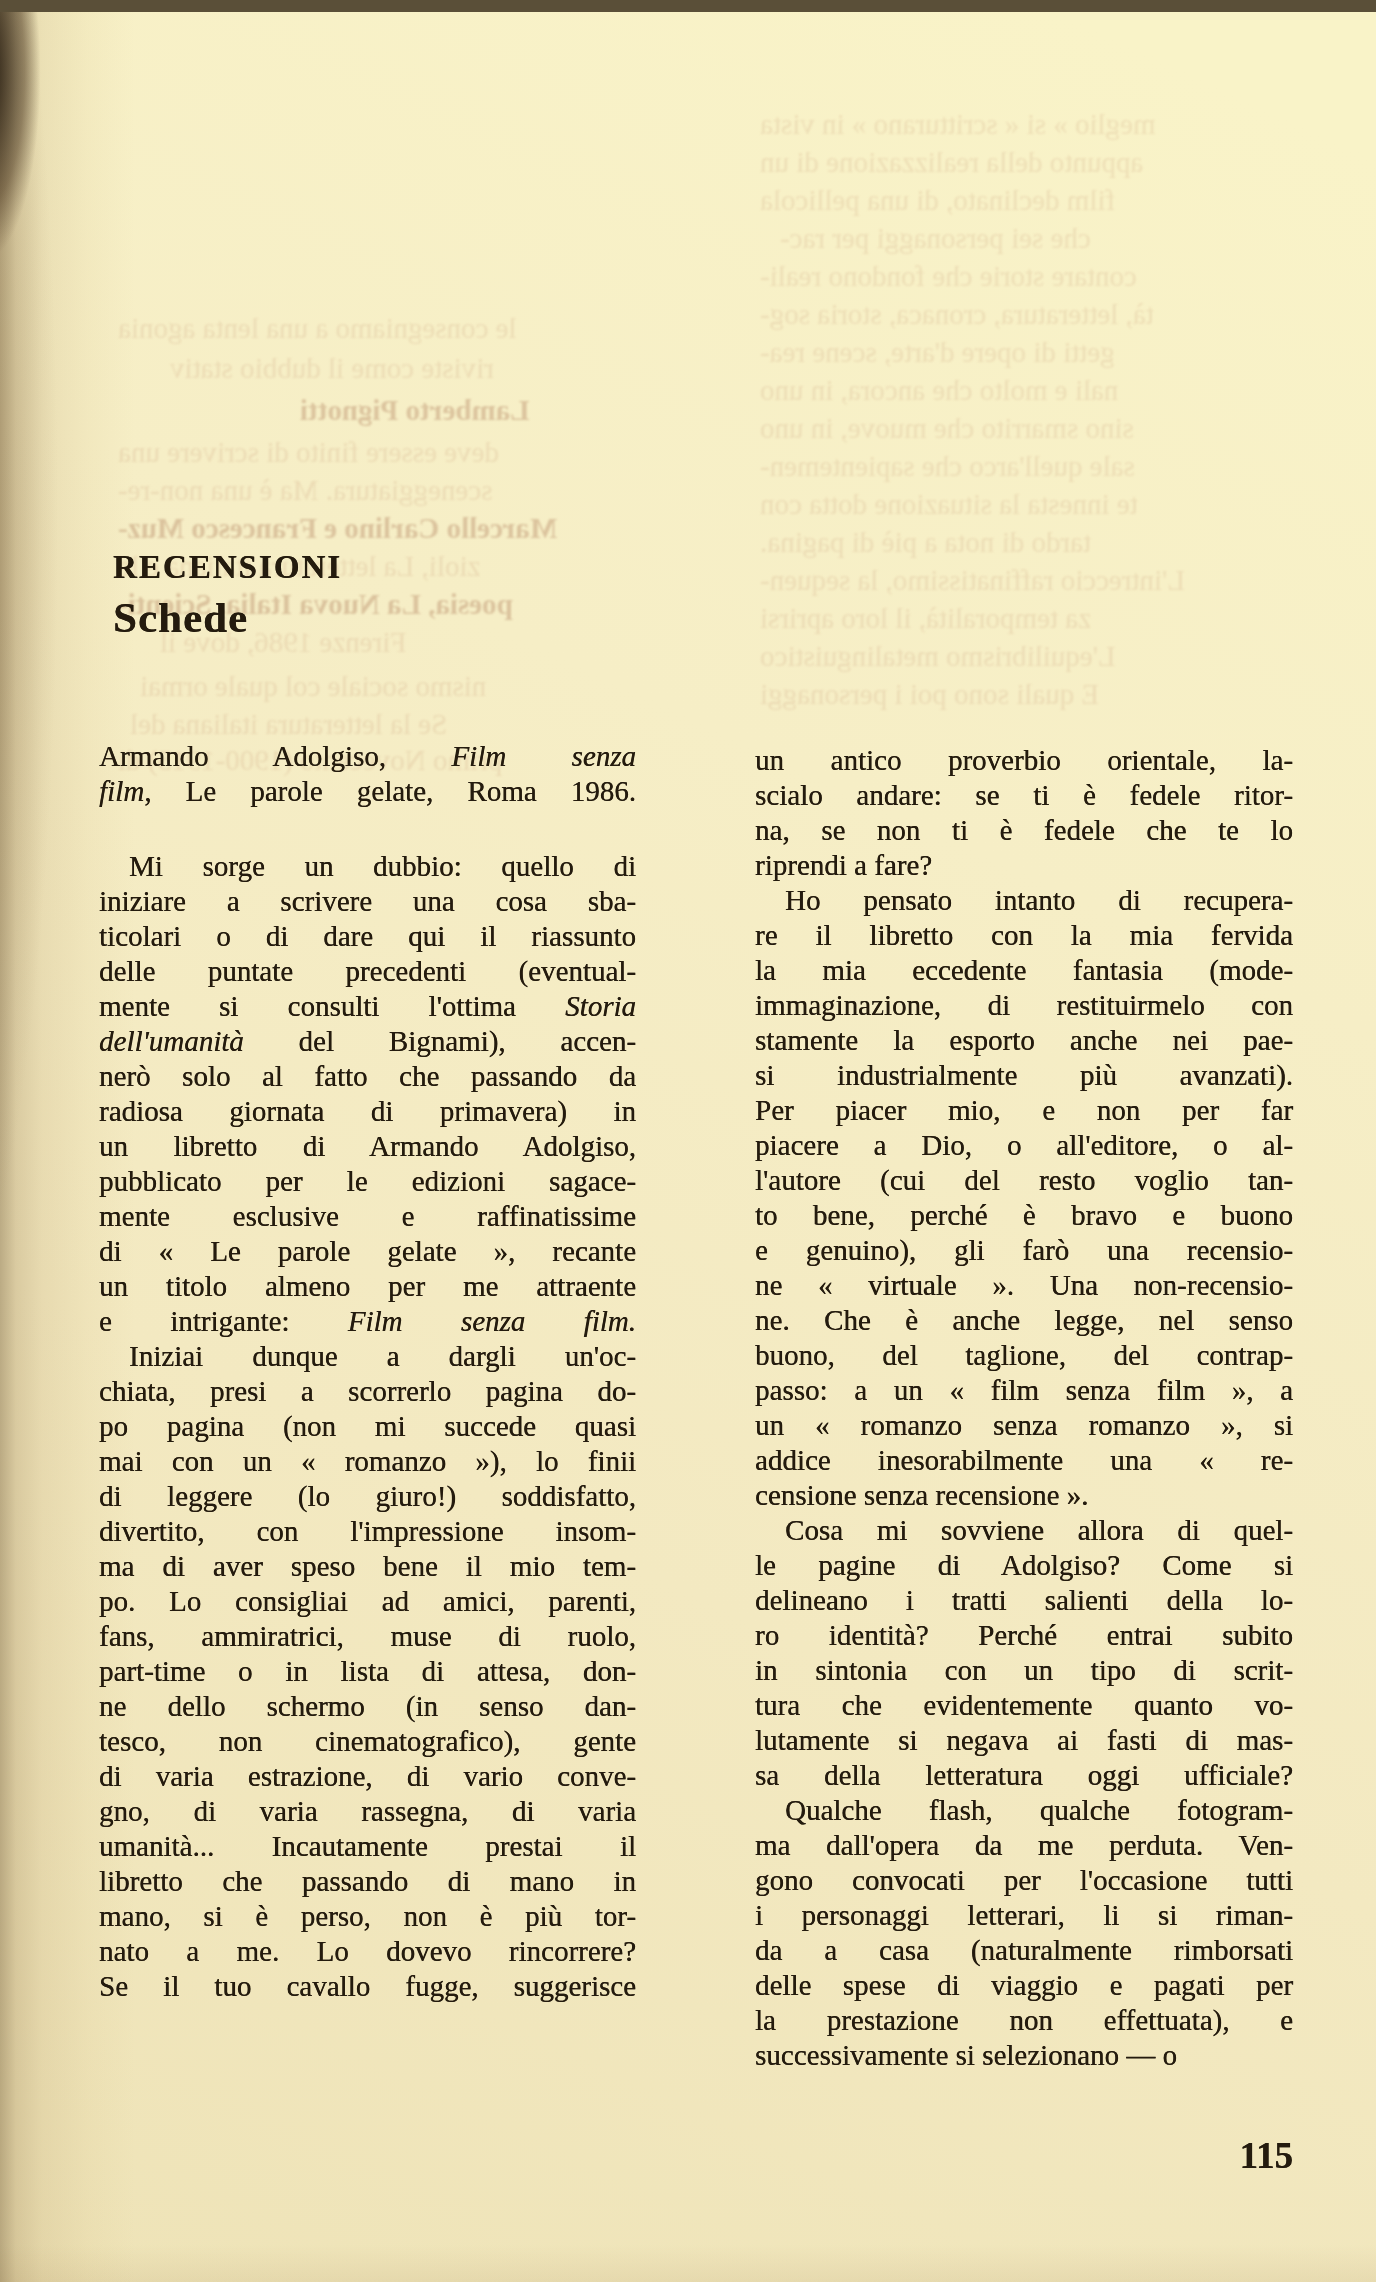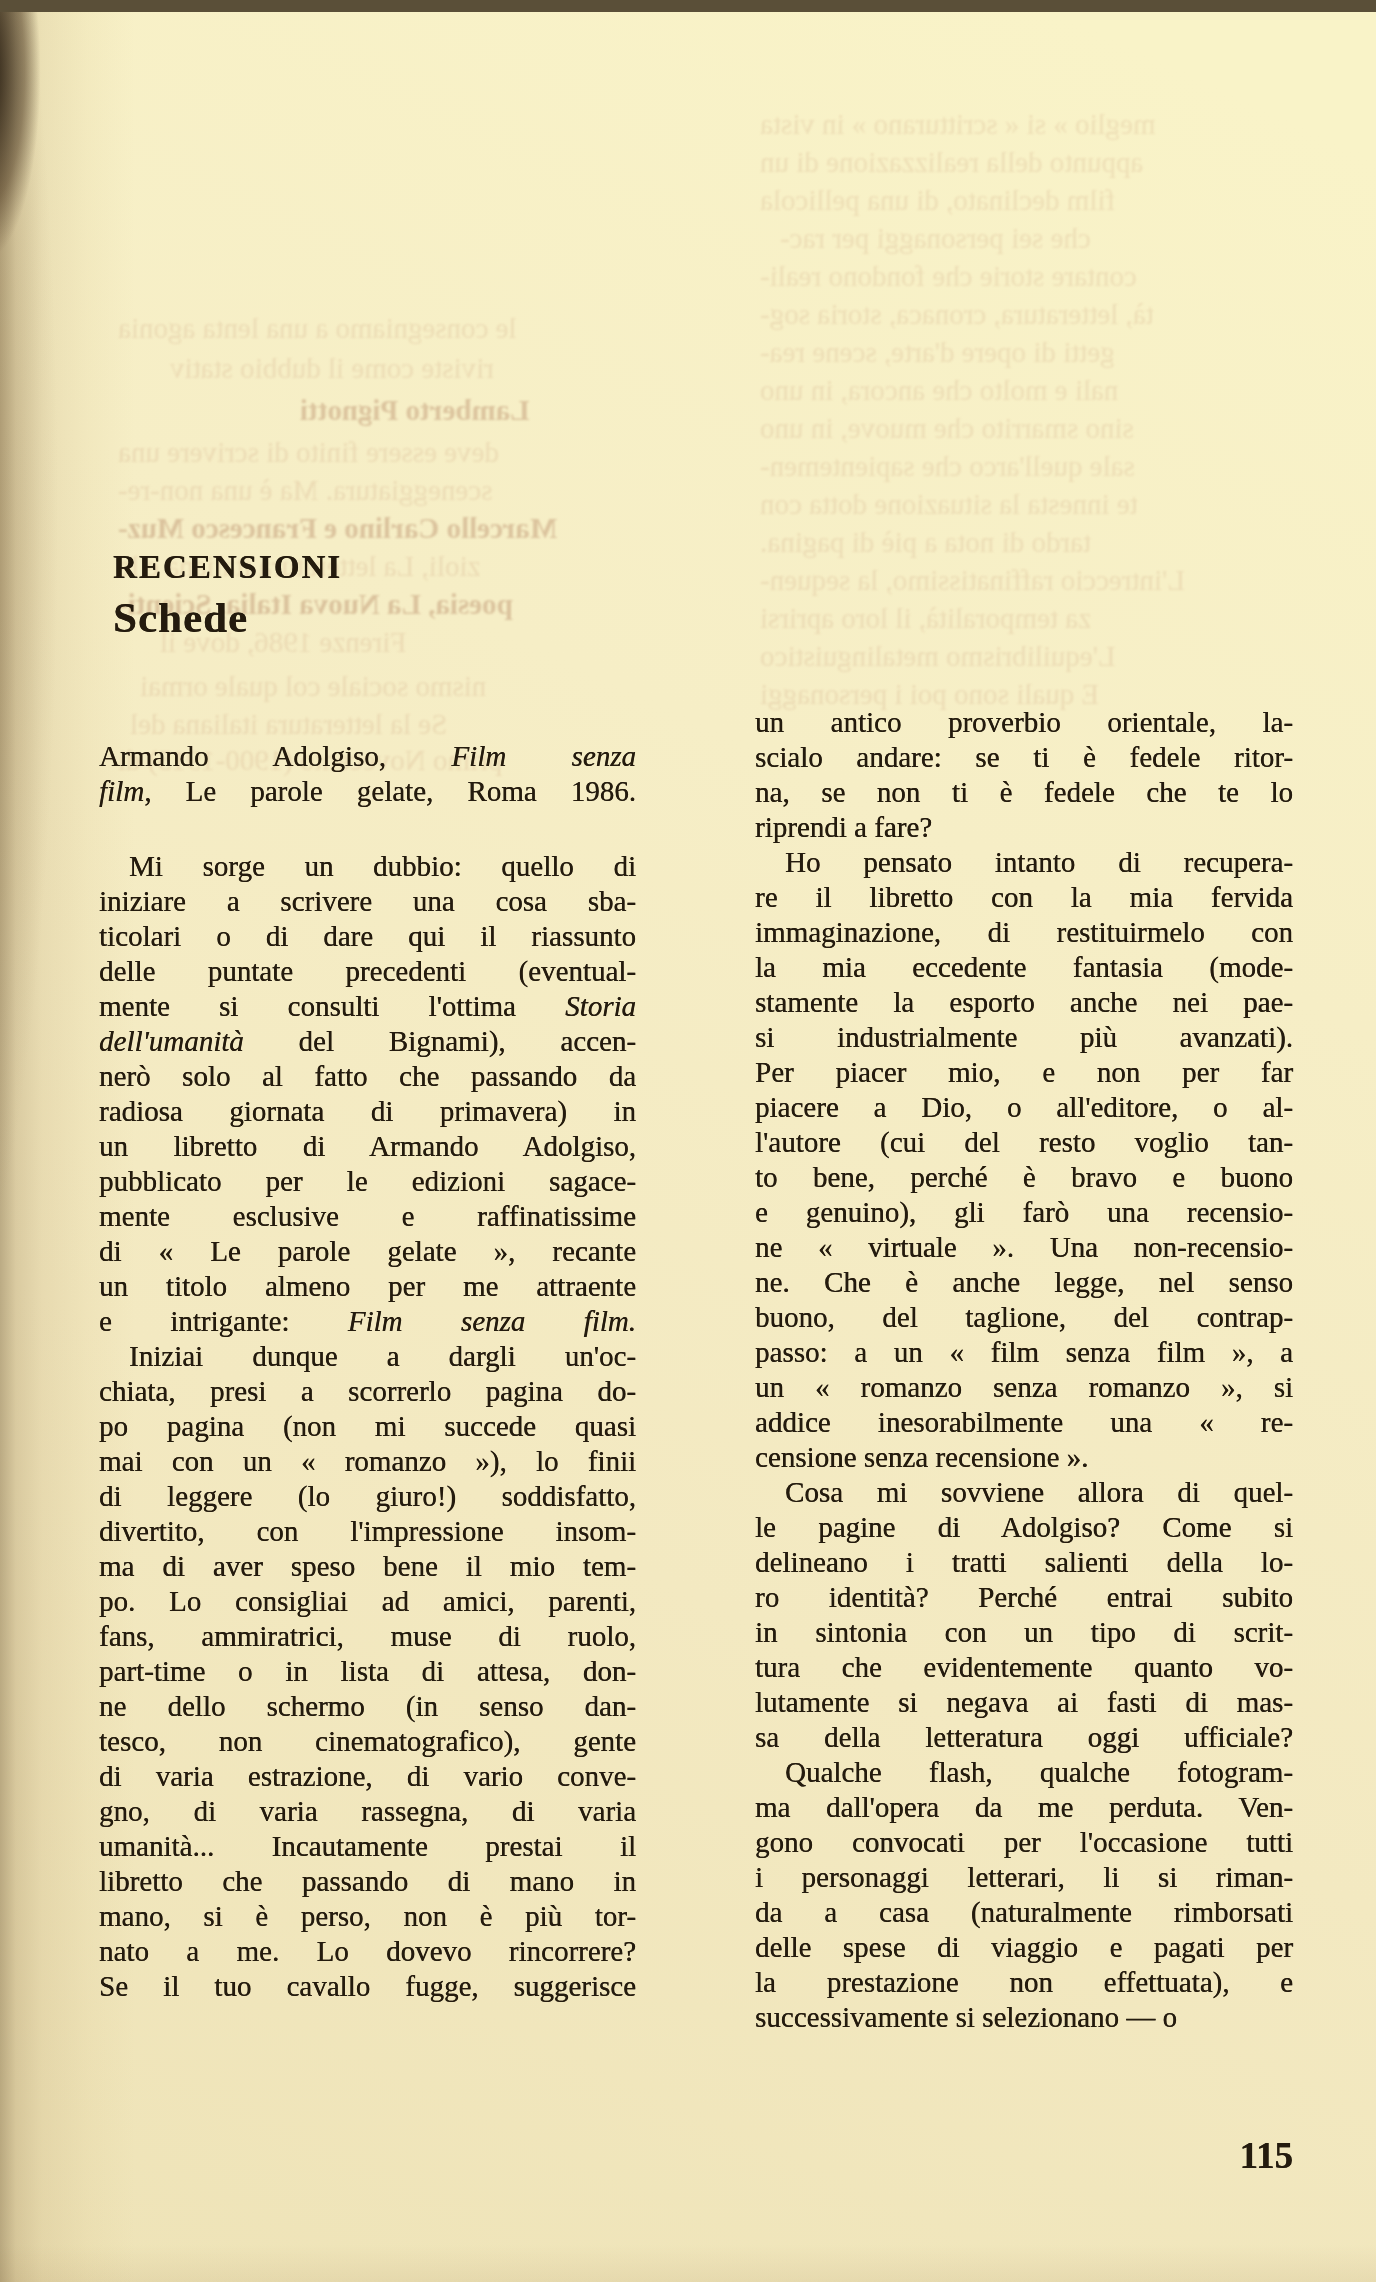--- a/index.html
+++ b/index.html
@@ -14,21 +14,21 @@
     background:
       radial-gradient(ellipse 70px 240px at -14px 60px, rgba(20,12,4,0.9), rgba(55,35,15,0.45) 55%, rgba(90,65,35,0) 78%),
       radial-gradient(ellipse 150px 1100px at -50px 500px, rgba(120,90,50,0.38), rgba(120,90,50,0) 72%),
       linear-gradient(to right, rgba(110,85,48,0.42) 0px, rgba(145,115,68,0.26) 16px, rgba(175,145,92,0.17) 42px, rgba(205,180,122,0.10) 88px, rgba(205,180,122,0) 135px),
       linear-gradient(to top, rgba(150,120,70,0.14), rgba(150,120,70,0) 50px),
       linear-gradient(205deg, #f9f3c8 5%, #f6eec6 35%, #f3e9c1 65%, #eee3b7 100%);
   }
   
   .col { position: absolute; }
   .col-left  { left: 99px; top: 727px; width: 537px; }
-  .col-right { left: 755px; top: 693px; width: 538px; }
+  .col-right { left: 755px; top: 731px; width: 538px; }
   .para { margin: 0; }
   .para.space-after { margin-bottom: 40px; }
   .tl {
     height: 35px;
     line-height: 35px;
     font-size: 29px;
     text-align: justify;
     text-align-last: justify;
     white-space: nowrap;
     text-shadow: 0.3px 0 0 currentColor;
@@ -151,22 +151,22 @@
   <div class="col col-right" id="col-right">
       <div class="para">
         <div class="tl"><span>un antico proverbio orientale, la-</span></div>
         <div class="tl"><span>scialo andare: se ti è fedele ritor-</span></div>
         <div class="tl"><span>na, se non ti è fedele che te lo</span></div>
         <div class="tl last-left"><span>riprendi a fare?</span></div>
       </div>
       <div class="para indent">
         <div class="tl"><span>Ho pensato intanto di recupera-</span></div>
         <div class="tl"><span>re il libretto con la mia fervida</span></div>
+        <div class="tl"><span>la mia eccedente fantasia (mode-</span></div>
         <div class="tl"><span>immaginazione, di restituirmelo con</span></div>
-        <div class="tl"><span>la mia eccedente fantasia (mode-</span></div>
         <div class="tl"><span>stamente la esporto anche nei pae-</span></div>
         <div class="tl"><span>si industrialmente più avanzati).</span></div>
         <div class="tl"><span>Per piacer mio, e non per far</span></div>
         <div class="tl"><span>piacere a Dio, o all'editore, o al-</span></div>
         <div class="tl"><span>l'autore (cui del resto voglio tan-</span></div>
         <div class="tl"><span>to bene, perché è bravo e buono</span></div>
         <div class="tl"><span>e genuino), gli farò una recensio-</span></div>
         <div class="tl"><span>ne « virtuale ». Una non-recensio-</span></div>
         <div class="tl"><span>ne. Che è anche legge, nel senso</span></div>
         <div class="tl"><span>buono, del taglione, del contrap-</span></div>

